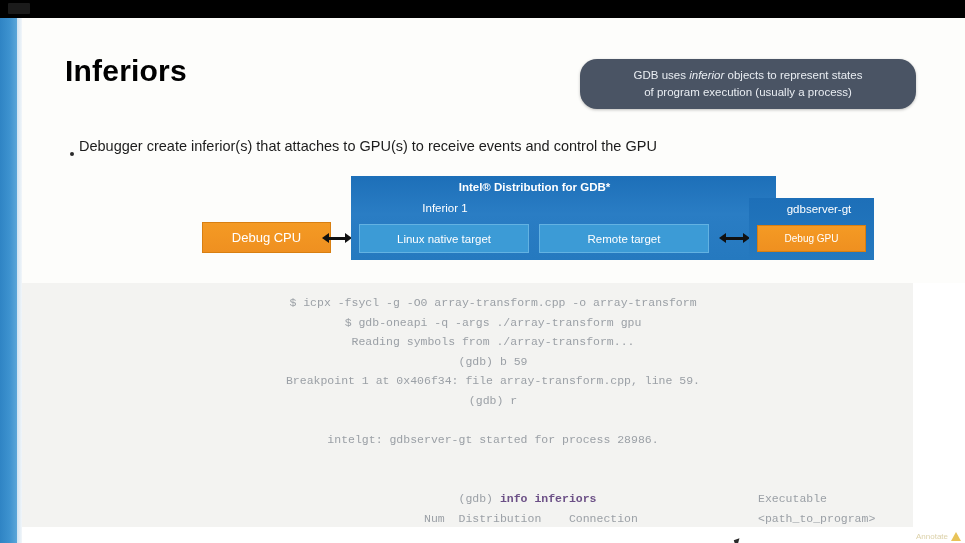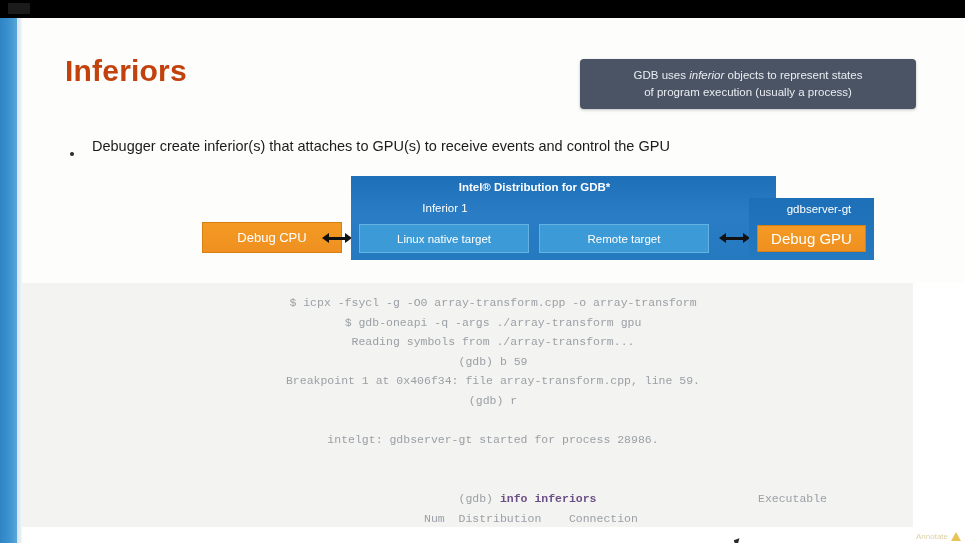--- a/index.html
+++ b/index.html
@@ -45,43 +45,43 @@
   .slide {
     position: absolute; left: 22px; top: 18px;
     width: 943px; height: 525px;
     background: #fdfdfb;
   }
 
   
   .page-title {
     position: absolute; left: 43px; top: 36px;
     font-size: 30px; font-weight: bold;
-    color: #c2410c;
+    color: #000000;
     letter-spacing: .2px;
   }
 
   
   .callout {
     position: absolute; left: 558px; top: 41px;
     width: 336px; height: 50px;
     background: #4a5464;
-    border-radius: 4px;
+    border-radius: 17px;
     color: #e9edf2;
     font-size: 11.5px;
     line-height: 17px;
     text-align: center;
     padding: 8px 14px 0 14px;
     box-shadow: 0 1px 3px rgba(0,0,0,.25);
   }
   .callout em { font-style: italic; }
 
   
   .bullet-row {
     position: absolute; left: 48px; top: 118px;
-    display: flex; align-items: flex-end; gap: 18px;
+    display: flex; align-items: flex-end; gap: 5px;
   }
   .bullet-dot {
     width: 4px; height: 4px; border-radius: 50%;
     background: #2a2a2a; margin-top: 9px; flex: none;
   }
   .bullet-text {
     font-size: 14.5px; color: #1c1c1c; line-height: 20px;
   }
 
   
@@ -109,41 +109,41 @@
     background: #3c9bd6;
     color: #ffffff; font-size: 11.5px;
     display: flex; align-items: center; justify-content: center;
     border: 1px solid #63b2e2;
   }
   .target-chip.one { left: 8px;   width: 170px; }
   .target-chip.two { left: 188px; width: 170px; }
 
   .debug-cpu {
     position: absolute; left: 180px; top: 204px;
-    width: 140px; height: 31px;
+    width: 129px; height: 31px;
     background: linear-gradient(to bottom,#f49a24 0%, #ef9020 100%);
     color: #ffffff; font-size: 13px;
     display: flex; align-items: center; justify-content: center;
     border: 1px solid #d87f12;
   }
 
   .gdbserver-box {
     position: absolute; left: 727px; top: 180px;
     width: 125px; height: 62px;
     background: linear-gradient(to bottom, #1d6fb8 0%, #2579bf 100%);
   }
   .gdbserver-title {
     position: absolute; left: 0; top: 5px; width: 140px;
     text-align: center; color: #ffffff; font-size: 11.5px;
   }
   .debug-gpu {
     position: absolute; left: 8px; top: 27px;
     width: 109px; height: 27px;
     background: linear-gradient(to bottom,#f49a24 0%, #ef9020 100%);
-    color: #ffffff; font-size: 15px;
+    color: #ffffff; font-size: 10px;
     display: flex; align-items: center; justify-content: center;
     border: 1px solid #d87f12;
   }
 
   .arrow { position: absolute; height: 12px; }
   .arrow .bar {
     position: absolute; top: 5px; left: 4px; right: 4px;
     height: 2.5px; background: #111;
   }
   .arrow .head {
@@ -281,20 +281,21 @@
         <div class="blank"></div>
         <div class="console-row">
           <span>(gdb) </span><span class="cmd-hl">info inferiors</span>
         </div>
         <div class="console-row">
           <span> Num  Distribution    Connection</span>
           <span class="col-exec">Executable</span>
         </div>
         <div class="console-row">
           <span>  1   process 9463   1 (native)</span>
+          <span class="col-exec">&lt;path_to_program&gt;</span>
         </div>
         <div class="console-row">
           
           <span class="col-exec"></span>
         </div>
       </div>
     </div>
 
     <div class="console-right-mask"></div>
     <div class="console-bottom-mask"></div>

